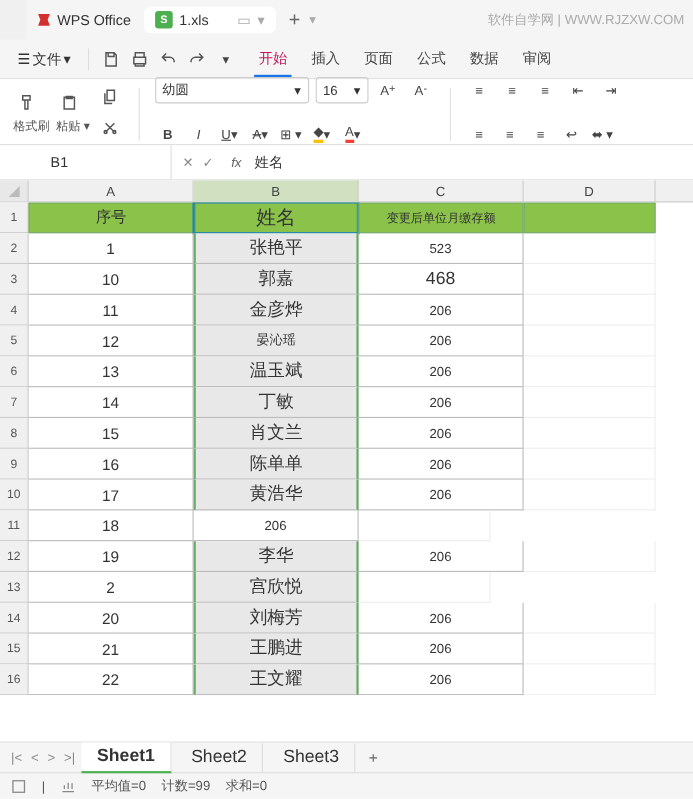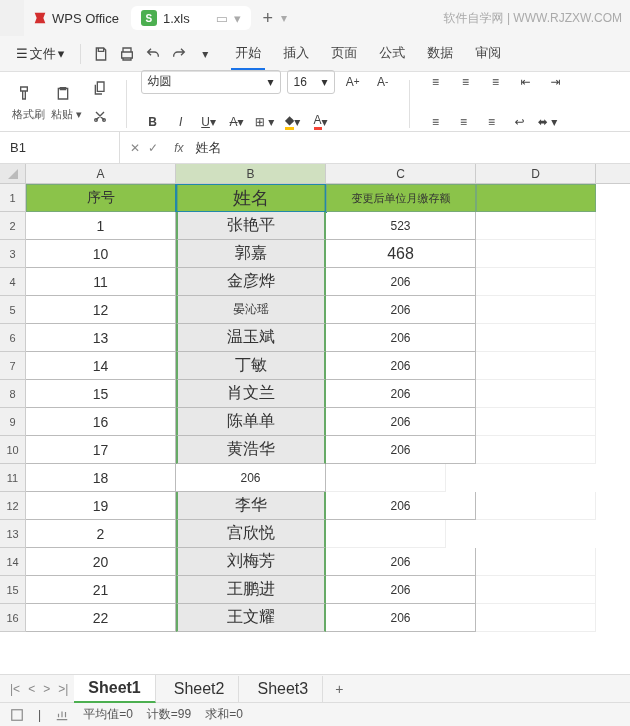--- a/index.html
+++ b/index.html
@@ -10,35 +10,35 @@
 .wps-logo svg { width: 16px; height: 16px; }
 .file-tab { display: flex; align-items: center; background: #fff; border-radius: 6px; padding: 4px 10px; margin-left: 12px; gap: 6px; font-size: 13px; }
 .file-tab .s-icon { width: 16px; height: 16px; background: #4caf50; color: #fff; border-radius: 3px; display: flex; align-items: center; justify-content: center; font-size: 10px; font-weight: bold; }
 .tab-plus { margin-left: 12px; color: #666; font-size: 18px; }
 .watermark { margin-left: auto; color: #aaa; font-size: 12px; }
 
 .menubar { display: flex; align-items: center; height: 36px; background: #f5f5f5; padding: 0 8px; gap: 2px; border-bottom: 1px solid #e0e0e0; }
 .menu-btn { padding: 4px 8px; font-size: 13px; display: flex; align-items: center; gap: 2px; color: #333; }
 .menu-tabs { display: flex; gap: 14px; margin-left: 12px; }
 .menu-tab { padding: 6px 4px; font-size: 13px; color: #444; }
-.menu-tab.active { color: #404040; border-bottom: 2px solid #1a73e8; }
+.menu-tab.active { color: #be185d; border-bottom: 2px solid #1a73e8; }
 .sep { width: 1px; height: 20px; background: #ddd; margin: 0 6px; }
 
 .toolbar { display: flex; align-items: flex-start; height: 60px; background: #fff; padding: 4px 8px; gap: 6px; border-bottom: 1px solid #ddd; }
 .tool-group { display: flex; flex-direction: column; align-items: center; justify-content: center; height: 100%; padding: 0 4px; gap: 12px; }
 .tool-group-row { display: flex; gap: 6px; align-items: center; }
 .tool-label { font-size: 11px; color: #555; margin-top: 2px; }
 .tbtn { width: 24px; height: 24px; display: flex; align-items: center; justify-content: center; color: #444; border-radius: 3px; }
 .tbtn svg { width: 16px; height: 16px; }
 .font-select { width: 140px; height: 24px; border: 1px solid #ccc; border-radius: 3px; padding: 0 6px; display: flex; align-items: center; justify-content: space-between; font-size: 12px; }
 .size-select { width: 48px; height: 24px; border: 1px solid #ccc; border-radius: 3px; padding: 0 6px; display: flex; align-items: center; justify-content: space-between; font-size: 12px; }
 .fmt-row { display: flex; gap: 4px; margin-top: 4px; }
 .vsep { width: 1px; background: #e0e0e0; height: 48px; margin: 4px 4px; }
 
-.formula-bar { display: flex; align-items: center; height: 32px; background: #fff; border-bottom: 1px solid #ddd; }
+.formula-bar { display: flex; align-items: center; height: 32px; background: #fff; border-bottom: 1px solid #ddd; padding-left: 36px; }
 .cell-ref { width: 120px; padding: 0 10px; border-right: 1px solid #ddd; height: 100%; display: flex; align-items: center; font-size: 13px; }
 .fbar-btns { display: flex; gap: 8px; padding: 0 10px; color: #888; }
 .fx { font-style: italic; color: #666; padding: 0 6px; }
 .formula-val { padding: 0 6px; font-size: 13px; }
 
 .grid-wrap { position: relative; background: #fff; height: calc(100% - 36px - 36px - 60px - 32px - 28px - 24px); }
 .col-headers { display: flex; height: 20px; background: #f0f0f0; border-bottom: 1px solid #ccc; }
 .corner { width: 26px; border-right: 1px solid #ccc; background: #e8e8e8; display:flex; align-items:center; justify-content:center; }
 .col-h { border-right: 1px solid #ccc; display: flex; align-items: center; justify-content: center; font-size: 12px; color: #444; }
 .col-h.sel { background: #d0e0c0; }

